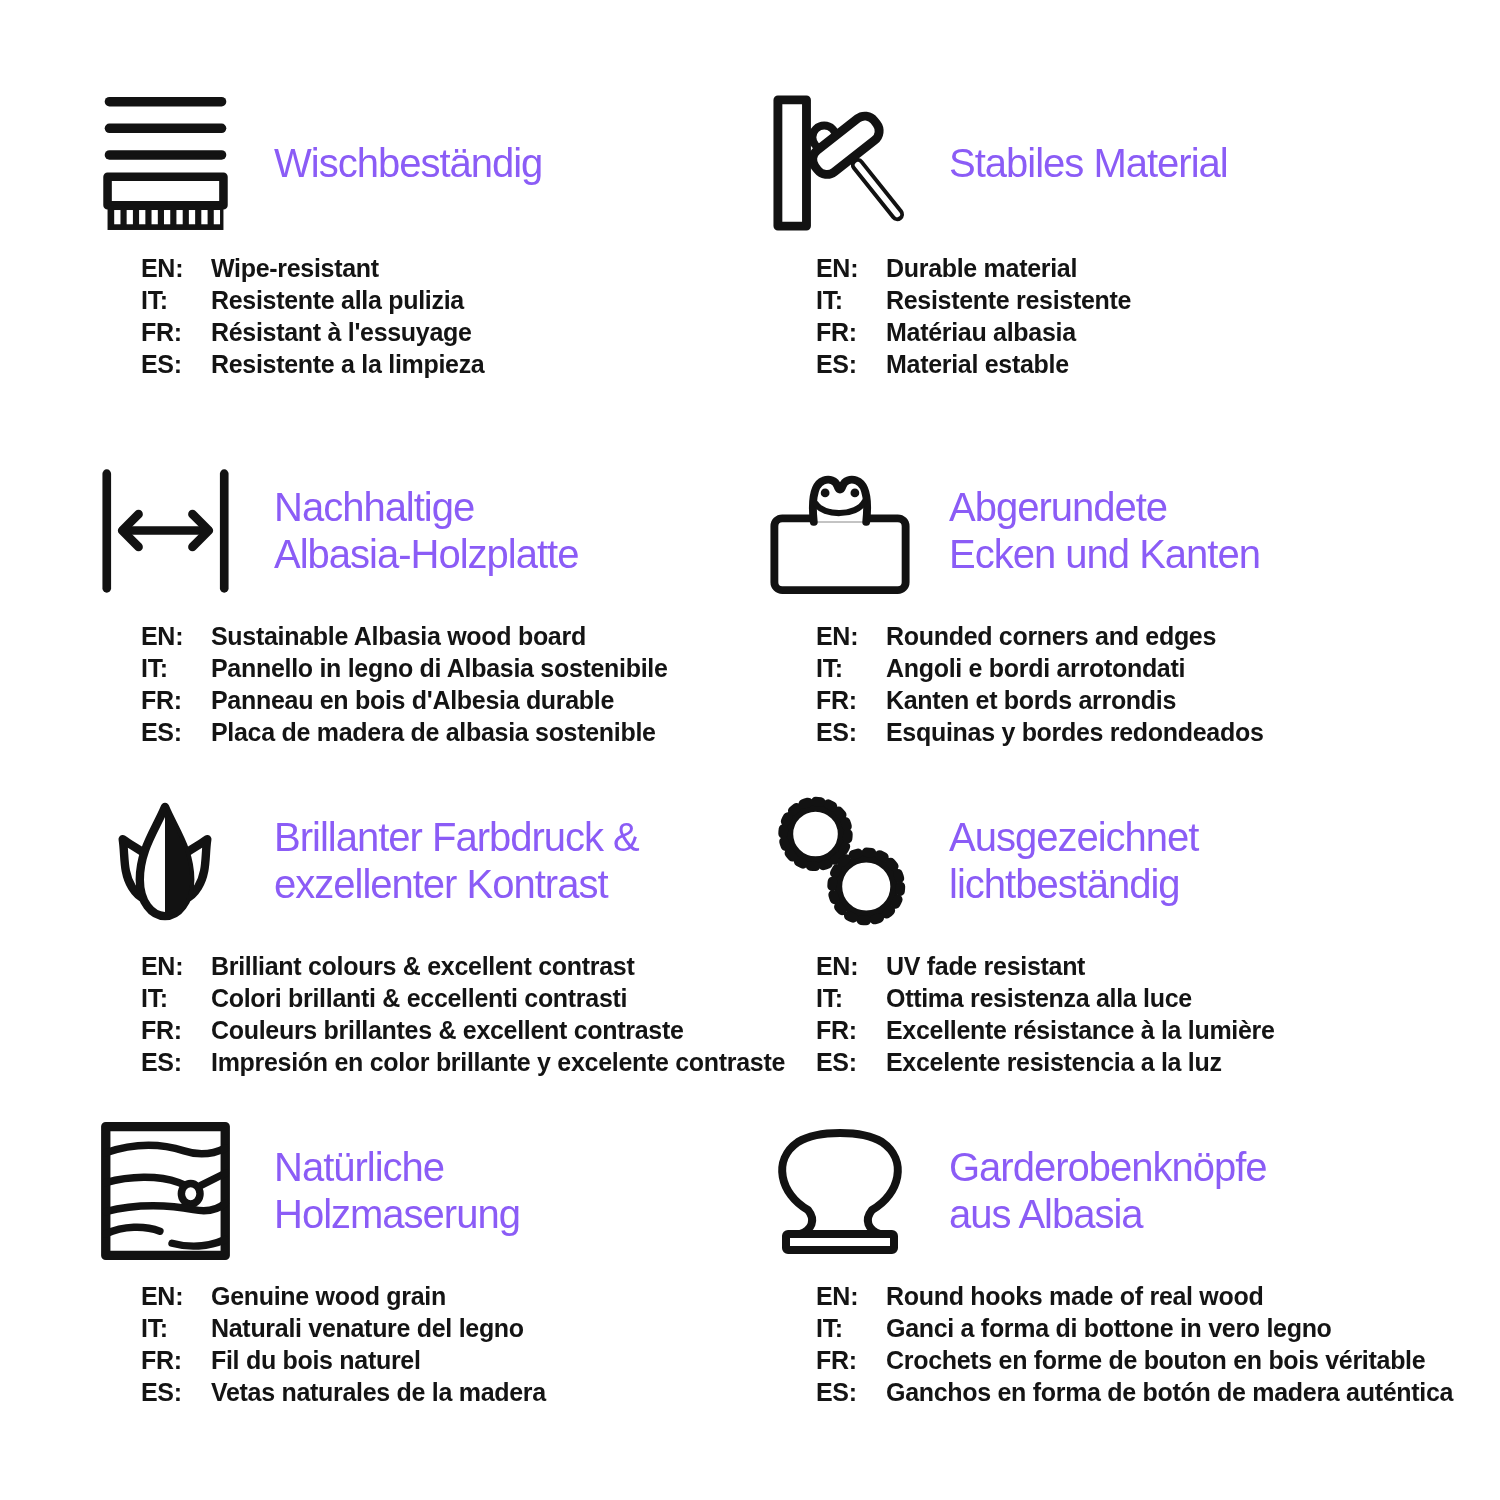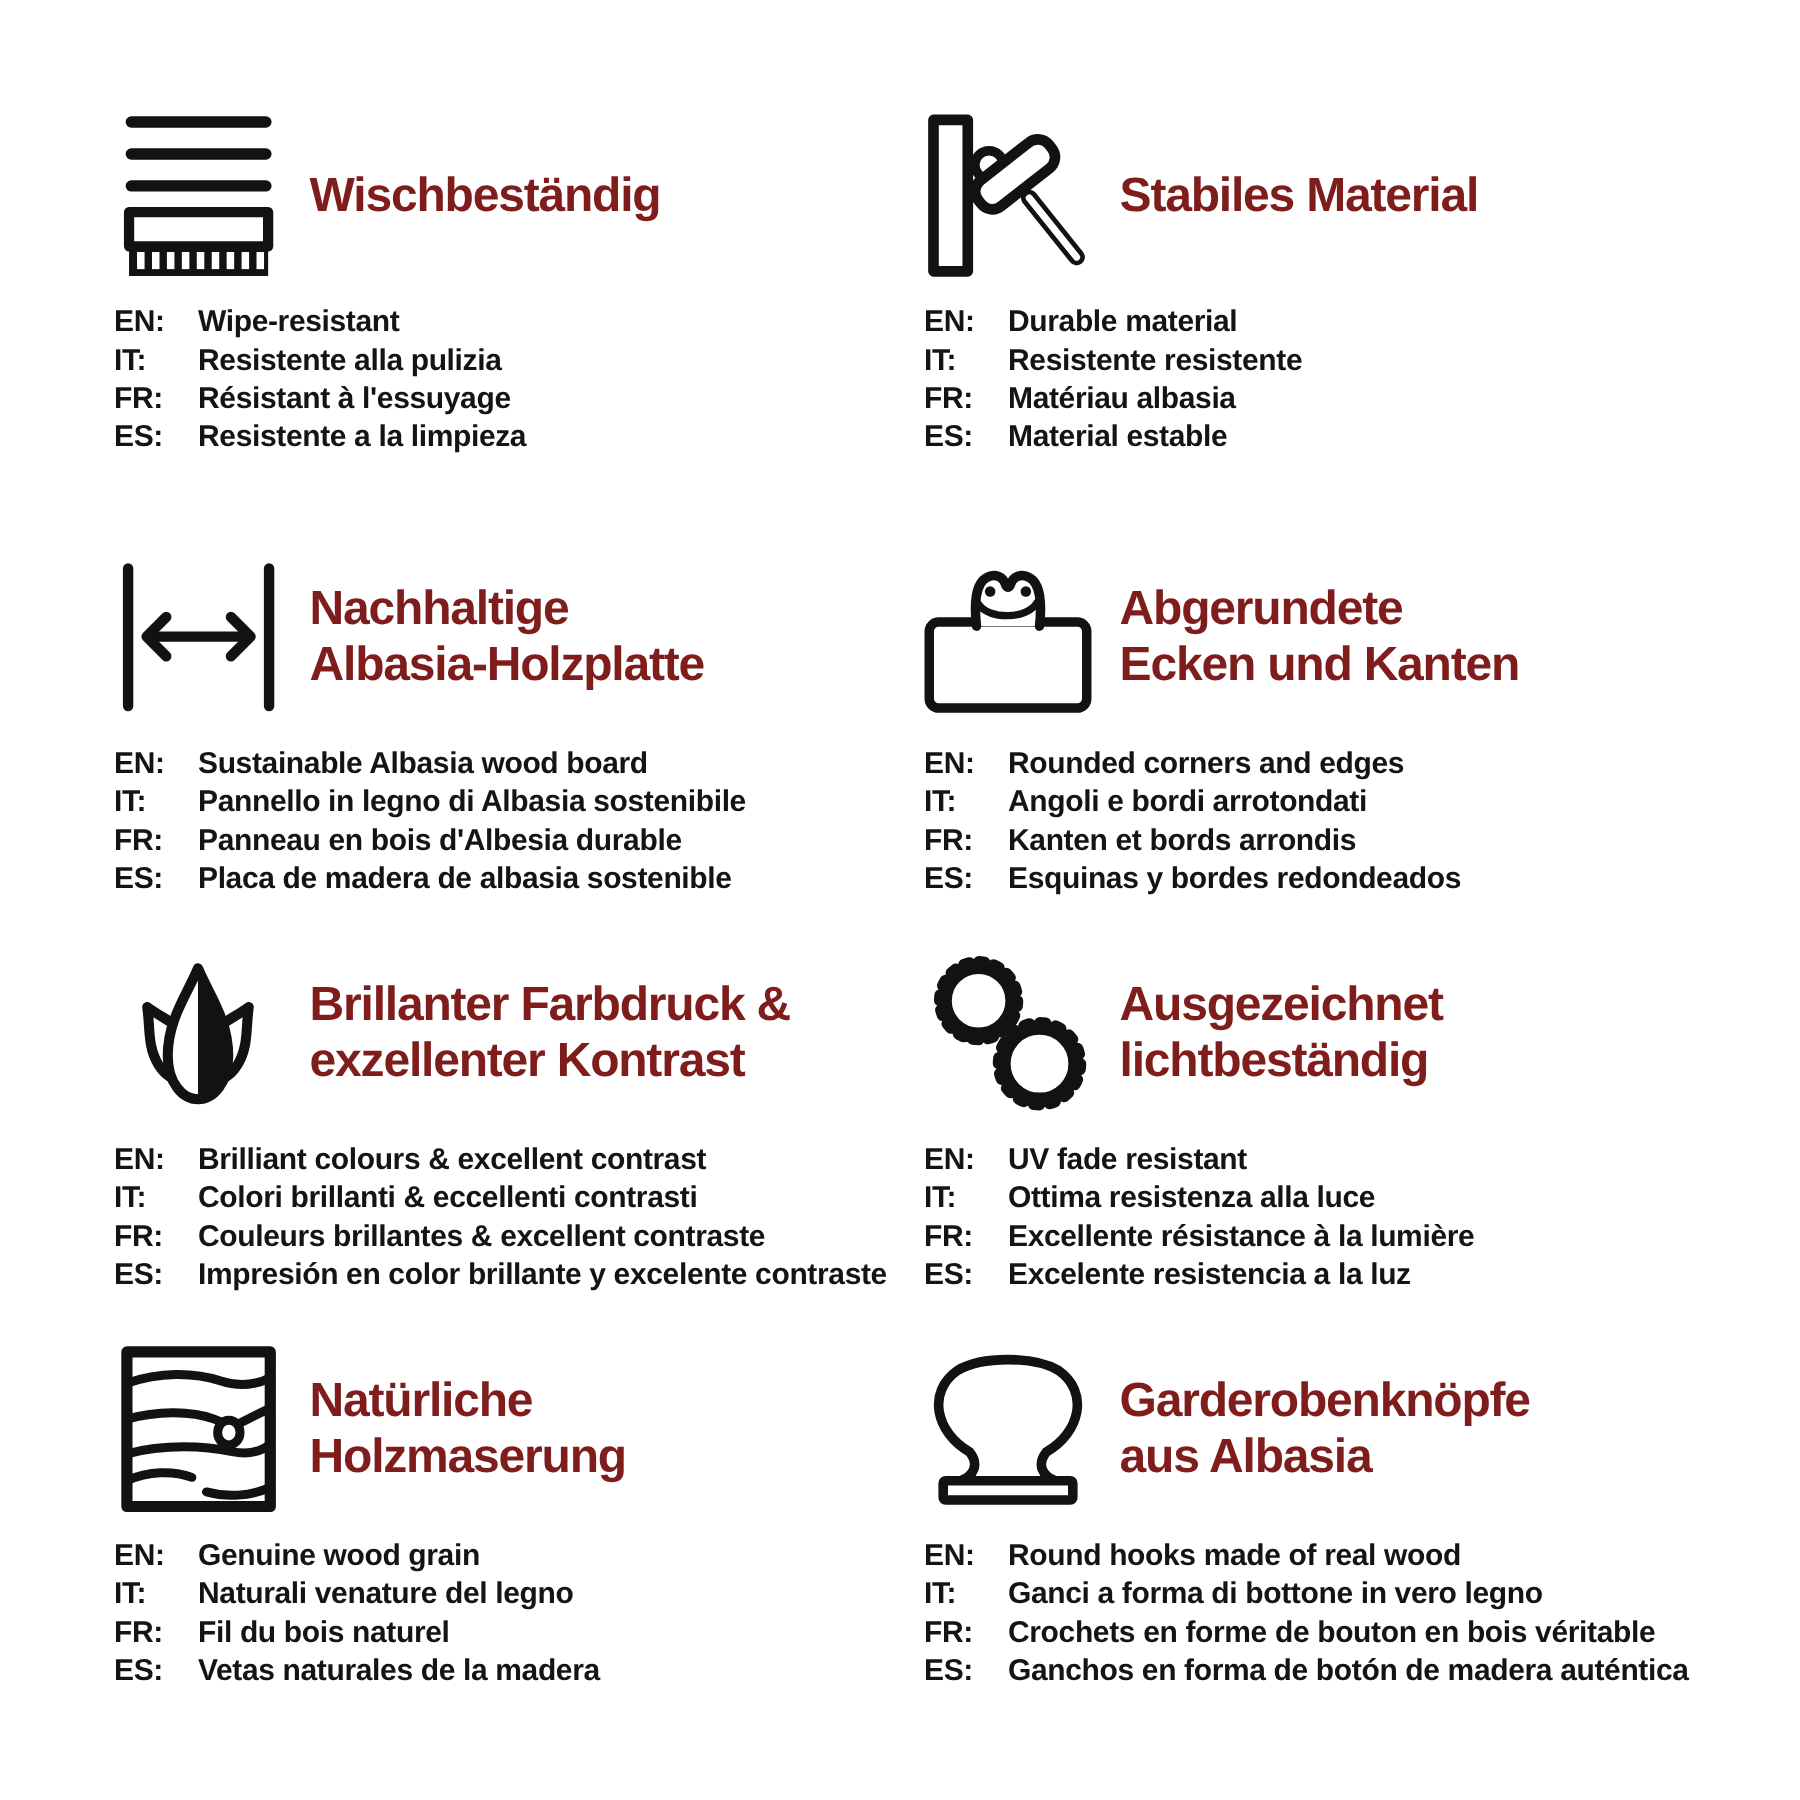--- a/index.html
+++ b/index.html
@@ -25,29 +25,29 @@
   }
   .icon-box {
     flex: 0 0 140px;
     width: 140px; height: 150px;
     margin-right: 23px;
     display: flex;
     align-items: center;
     justify-content: center;
   }
   .title {
-    margin: 0;
+    margin: 16px;
     font-size: 40px;
     line-height: 47px;
-    font-weight: 700;
+    font-weight: 400;
     letter-spacing: -1px;
     white-space: pre-line;
-    color: #7f1d1d;
-  }
-  .langs { margin-top: 14px; }
+    color: #8b5cf6;
+  }
+  .langs { margin-top: 14px; margin-left: 46px; }
   .lang-row {
     display: flex;
     font-size: 25px;
     line-height: 32px;
     font-weight: 700;
     letter-spacing: -0.3px;
   }
   .lang-label { flex: 0 0 70px; width: 70px; }
   .lang-val { white-space: nowrap; }
   svg { display: block; }

